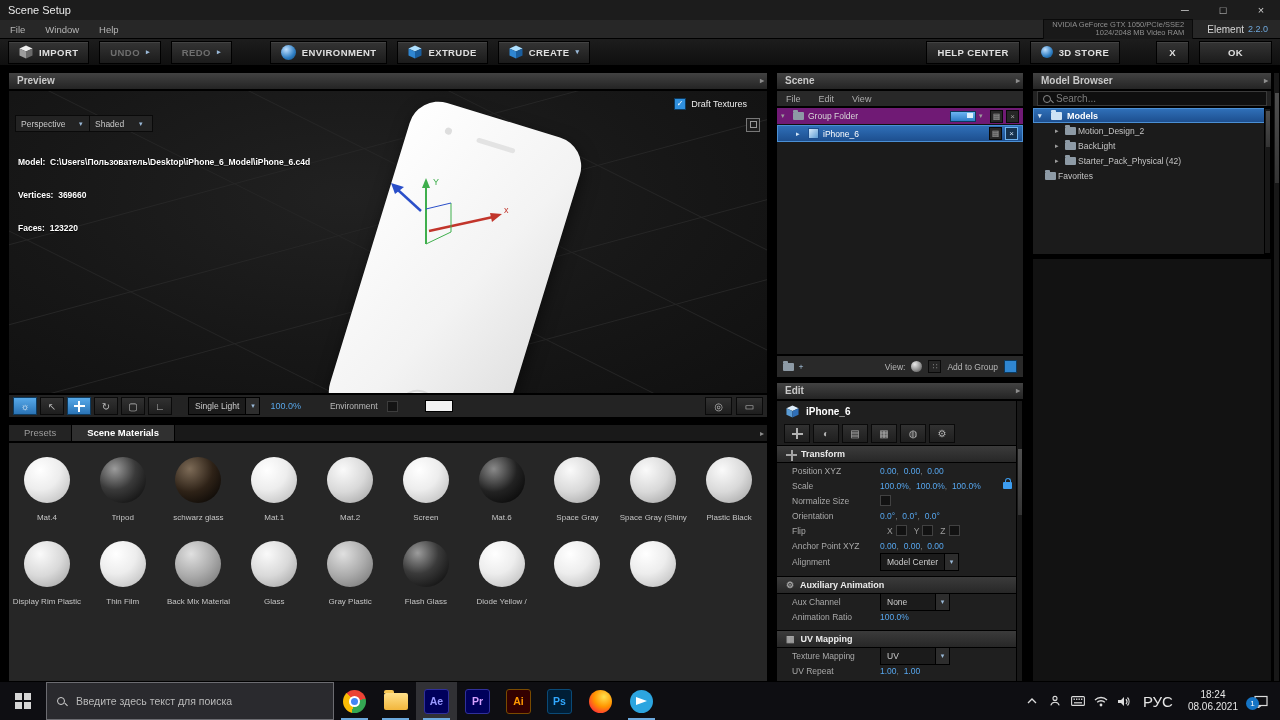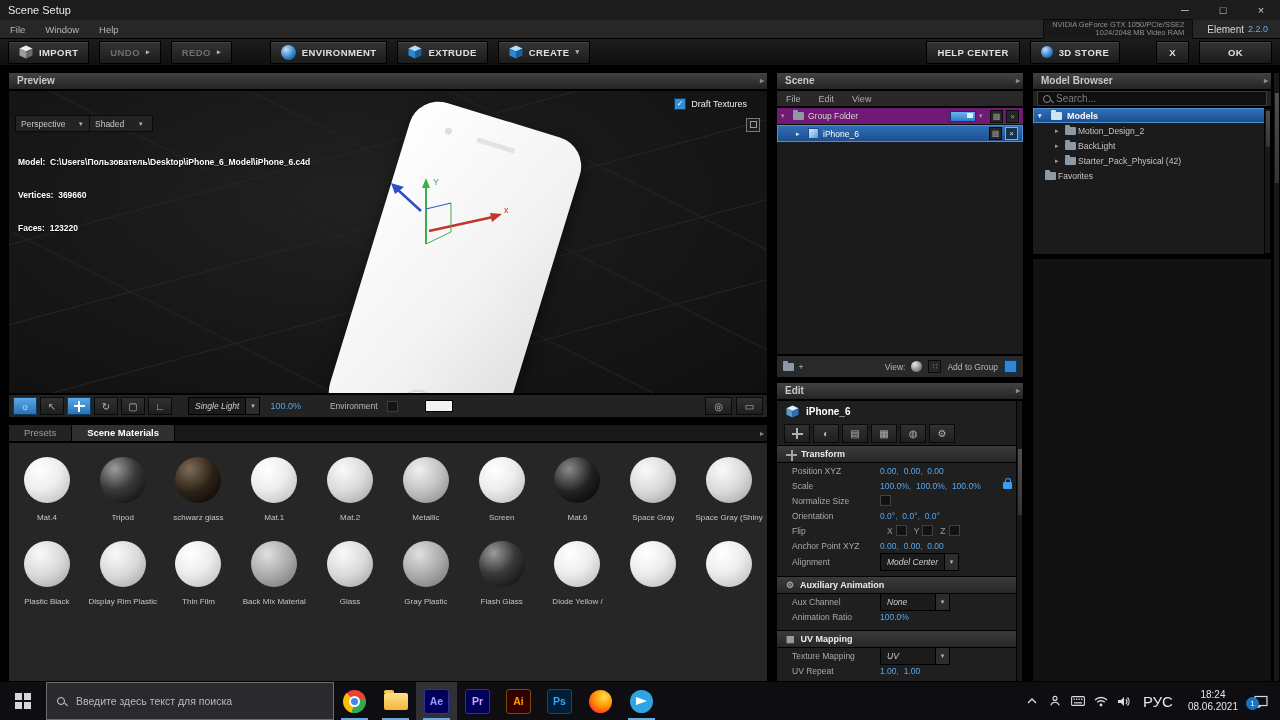--- a/index.html
+++ b/index.html
@@ -49,21 +49,21 @@
   .phone .camera { position:absolute; top:23px; left:36px; width:7px; height:7px; border-radius:50%; background:#dedede; }
   .gizmo { position:absolute; left:372px; top:78px; }
 
   .vp-toolbar { position:absolute; left:8px; top:394px; width:760px; height:24px; background:#232323; border:1px solid #000; box-sizing:border-box; display:flex; align-items:center; gap:3px; padding:0 4px; }
   .vpb { width:24px; height:18px; background:linear-gradient(#313131,#1e1e1e); border:1px solid #0a0a0a; color:#b9b9b9; font-size:10px; display:flex; align-items:center; justify-content:center; box-sizing:border-box; }
   .vpb.active { background:linear-gradient(#57a9e9,#2a73b5); color:#fff; border-color:#0d3a5e; }
   .cross-ico { position:relative; width:11px; height:11px; }
   .cross-ico:before { content:""; position:absolute; left:0; top:4.5px; width:11px; height:2px; background:currentColor; }
   .cross-ico:after { content:""; position:absolute; left:4.5px; top:0; width:2px; height:11px; background:currentColor; }
   .dd { display:inline-flex; align-items:center; height:16px; background:#1b1b1b; border:1px solid #000; color:#ccc; font-size:8.5px; }
-  .dd .txt { padding:0 6px; white-space:nowrap;font-style:italic; }
+  .dd .txt { padding:0 6px; white-space:nowrap; }
   .dd .arrow { width:13px; align-self:stretch; background:#2d2d2d; border-left:1px solid #000; color:#9ab9d8; font-size:7px; display:flex; align-items:center; justify-content:center; }
   .pct { color:#58a6e8; font-size:9px; margin-left:7px; }
   .env-label { color:#b9b9b9; font-size:8.5px; margin-left:26px; }
   .chk-dark { width:9px; height:9px; background:#141414; border:1px solid #3c3c3c; margin-left:6px; }
   .swatch { width:26px; height:10px; background:#f2f2f2; border:1px solid #000; margin-left:24px; }
   .vp-right { margin-left:auto; display:flex; gap:4px; }
   .vpb.wide { width:27px; }
 
   
   .mat-tabs { position:absolute; left:8px; top:424px; width:760px; height:18px; background:#191919; border:1px solid #000; box-sizing:border-box; display:flex; }
@@ -358,24 +358,20 @@
       </div>
       <div class="mat-cell">
         <div class="msphere tone-white"></div>
         <div class="mat-label">Mat.1</div>
       </div>
       <div class="mat-cell">
         <div class="msphere tone-light"></div>
         <div class="mat-label">Mat.2</div>
       </div>
       <div class="mat-cell">
-        <div class="msphere tone-silver"></div>
-        <div class="mat-label">Metallic</div>
-      </div>
-      <div class="mat-cell">
         <div class="msphere tone-white"></div>
         <div class="mat-label">Screen</div>
       </div>
       <div class="mat-cell">
         <div class="msphere tone-black"></div>
         <div class="mat-label">Mat.6</div>
       </div>
       <div class="mat-cell">
         <div class="msphere tone-light"></div>
         <div class="mat-label">Space Gray</div>

